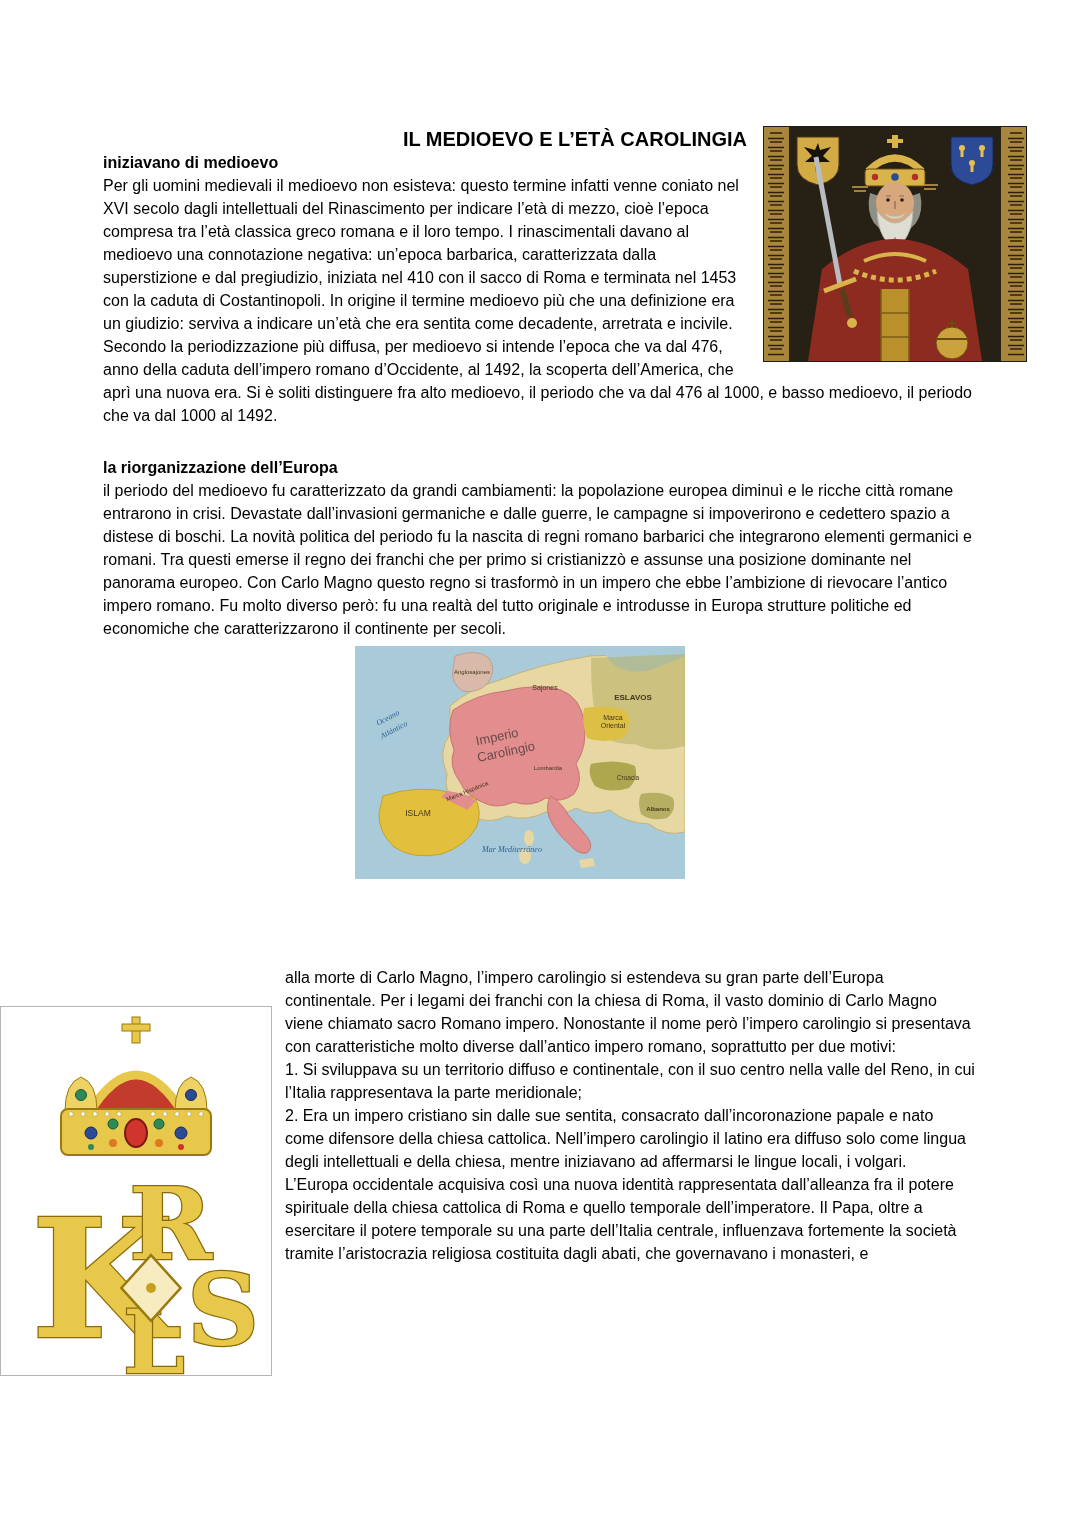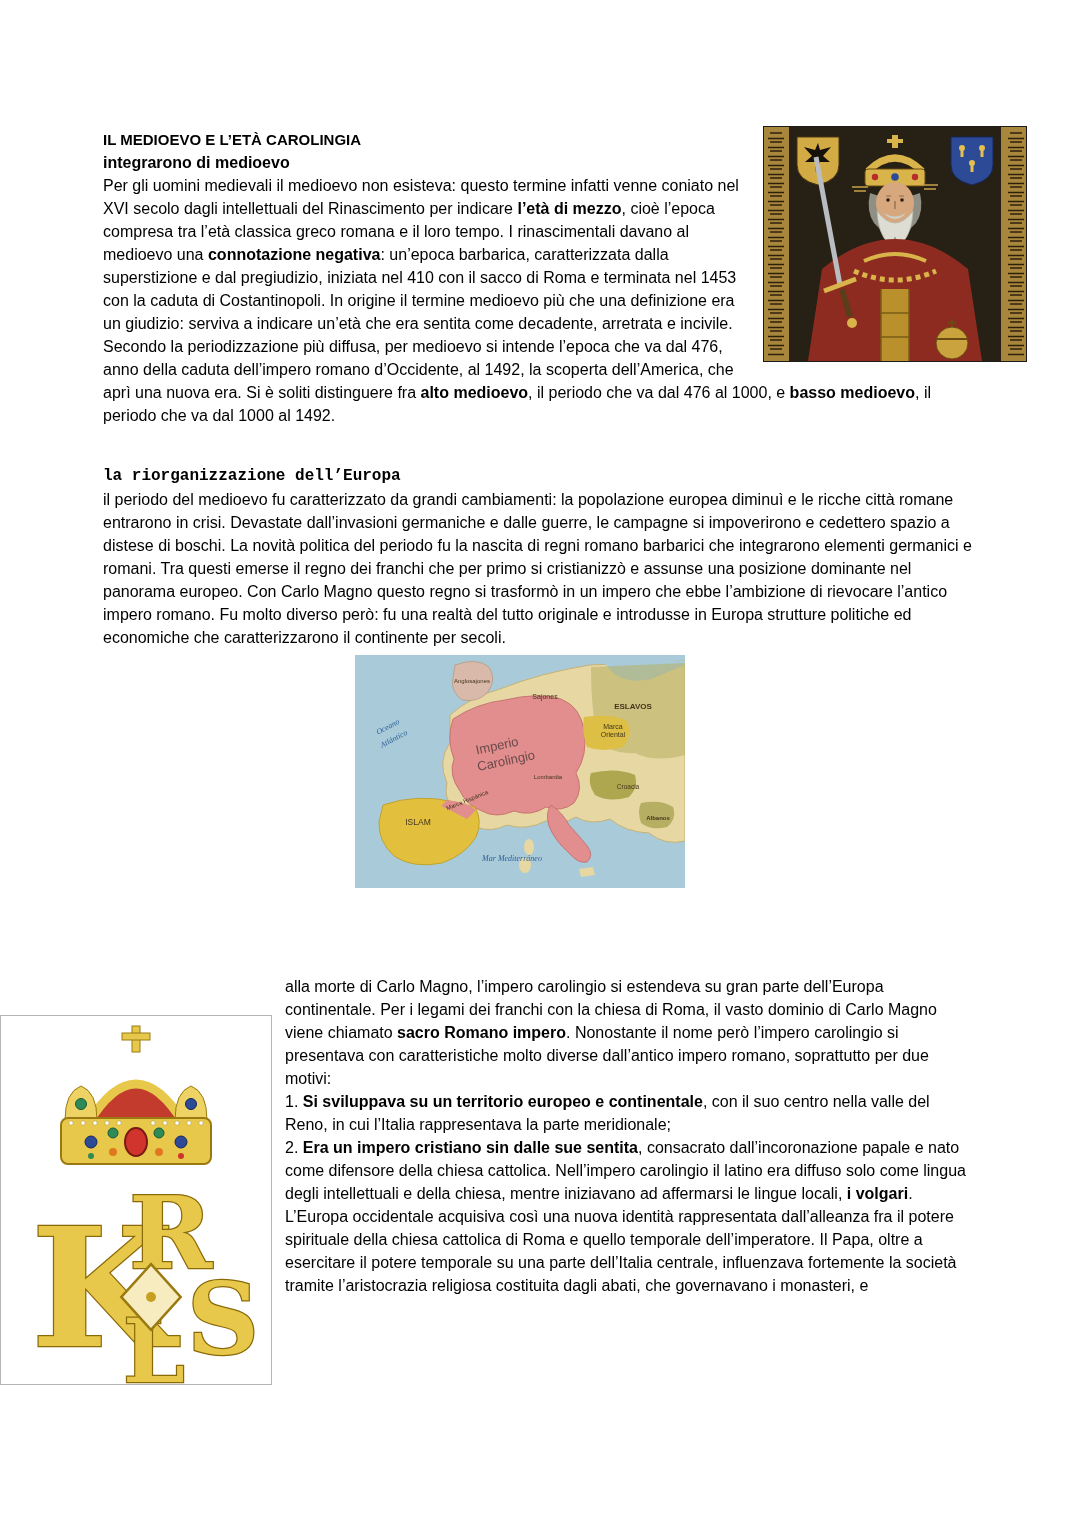--- a/index.html
+++ b/index.html
@@ -4,25 +4,25 @@
 <style>
   * { margin:0; padding:0; box-sizing:border-box; }
   html,body { background:#ffffff; }
   body {
     width:1080px; height:1527px;
     font-family:"Liberation Sans", sans-serif;
     color:#000;
   }
   .page { position:relative; width:1080px; height:1527px; background:#fff; overflow:hidden; }
   .content { padding:128px 105px 0 103px; font-size:16px; line-height:23px; }
-  h1 { font-size:15px; line-height:23px; font-weight:bold; }
+  h1 { font-size:20px; line-height:23px; font-weight:bold;text-align:right; }
   h2 { font-size:16px; line-height:23px; font-weight:bold; }
   p.body-text { white-space:pre-wrap; }
-  .b { font-weight:bold; }
-  h2.gap-before { margin-top:38px;font-family:Liberation Mono, monospace; }
+  .b { font-weight:normal; }
+  h2.gap-before { margin-top:29px; }
   figure { margin:0; }
   .charlemagne-figure {
     float:right; width:264px; height:236px;
     margin:-2px -52px 14px 16px;
     border:1px solid #1c1c1c; background:#262015;
   }
   .map-figure { width:330px; height:296px; margin:6px 0 0 252px; }
   .section3 { display:flex; margin-left:-103px; margin-top:24px; }
   .crown-col { flex:0 0 285px; width:285px; }
   .crown-figure { margin-top:40px; width:272px; height:370px; border:1px solid #b5b5b5; background:#fff; }
@@ -96,21 +96,21 @@
         </g>
         <g>
           <circle cx="188" cy="216" r="16" fill="#caa23e" stroke="#6a4c12"></circle>
           <path d="M172 212 h32 M188 200 v-8 M184 196 h8" stroke="#6a4c12" stroke-width="2" fill="none"></path>
         </g>
         <path d="M88 60 h16 M90 64 h12 M158 58 h16 M160 62 h12" stroke="#c9a14b" stroke-width="1.4"></path>
       </svg>
     </figure>
 
     <h1>IL MEDIOEVO E L’ETÀ CAROLINGIA</h1>
-    <h2>integrarono di medioevo</h2>
+    <h2>iniziavano di medioevo</h2>
     <p class="body-text"><span>Per gli uomini medievali il medioevo non esisteva: questo termine infatti venne coniato nel XVI secolo dagli intellettuali del Rinascimento per indicare </span><span class="b">l’età di mezzo</span><span>, cioè l’epoca compresa tra l’età classica greco romana e il loro tempo. I rinascimentali davano al medioevo una </span><span class="b">connotazione negativa</span><span>: un’epoca barbarica, caratterizzata dalla superstizione e dal pregiudizio, iniziata nel 410 con il sacco di Roma e terminata nel 1453 con la caduta di Costantinopoli. In origine il termine medioevo più che una definizione era un giudizio: serviva a indicare un’età che era sentita come decadente, arretrata e incivile. Secondo la periodizzazione più diffusa, per medioevo si intende l’epoca che va dal 476, anno della caduta dell’impero romano d’Occidente, al 1492, la scoperta dell’America, che aprì una nuova era. Si è soliti distinguere fra </span><span class="b">alto medioevo</span><span>, il periodo che va dal 476 al 1000, e </span><span class="b">basso medioevo</span><span>, il periodo che va dal 1000 al 1492.</span></p>
 
     <h2 class="gap-before">la riorganizzazione dell’Europa</h2>
     <p class="body-text"><span>il periodo del medioevo fu caratterizzato da grandi cambiamenti: la popolazione europea diminuì e le ricche città romane entrarono in crisi. Devastate dall’invasioni germaniche e dalle guerre, le campagne si impoverirono e cedettero spazio a distese di boschi. La novità politica del periodo fu la nascita di regni romano barbarici che integrarono elementi germanici e romani. Tra questi emerse il regno dei franchi che per primo si cristianizzò e assunse una posizione dominante nel panorama europeo. Con Carlo Magno questo regno si trasformò in un impero che ebbe l’ambizione di rievocare l’antico impero romano. Fu molto diverso però: fu una realtà del tutto originale e introdusse in Europa strutture politiche ed economiche che caratterizzarono il continente per secoli.</span></p>
 
     <figure class="map-figure">
       <svg width="330" height="233" viewBox="0 0 330 233">
         <rect width="330" height="233" fill="#a9cbd9"></rect>
         <path d="M95 60 Q115 42 145 34 Q185 18 235 10 L330 6 L330 186 Q310 191 294 178 Q270 177 255 164 Q236 171 221 162 Q206 171 191 166 Q171 176 152 170 Q136 178 121 172 Q106 168 100 152 Q88 146 92 128 Q82 106 95 88 Z" fill="#e7d7a2" stroke="#c4b277" stroke-width="1"></path>
         <path d="M248 6 L330 6 L330 10 L296 24 Q270 30 256 16 Z" fill="#a9cbd9"></path>
@@ -195,20 +195,20 @@
               <text x="186" y="338" font-size="100">S</text>
               <text x="122" y="366" font-size="88">L</text>
               <polygon points="150,250 178,281 150,312 122,281" fill="#f7ecc0" stroke="#9a7a10" stroke-width="5"></polygon>
               <circle cx="150" cy="281" r="5" fill="#c8a020" stroke="none"></circle>
             </g>
           </svg>
         </figure>
       </div>
       <div class="text-col">
         <p class="body-text"><span>alla morte di Carlo Magno, l’impero carolingio si estendeva su gran parte dell’Europa continentale. Per i legami dei franchi con la chiesa di Roma, il vasto dominio di Carlo Magno viene chiamato </span><span class="b">sacro Romano impero</span><span>. Nonostante il nome però l’impero carolingio si presentava con caratteristiche molto diverse dall’antico impero romano, soprattutto per due motivi:
-1. </span><span class="b">Si sviluppava su un territorio europeo e continentale</span><span>, con il suo centro nella valle del Reno, in cui l’Italia rappresentava la parte meridionale;
+1. </span><span class="b">Si sviluppava su un territorio diffuso e continentale</span><span>, con il suo centro nella valle del Reno, in cui l’Italia rappresentava la parte meridionale;
 2. </span><span class="b">Era un impero cristiano sin dalle sue sentita</span><span>, consacrato dall’incoronazione papale e nato come difensore della chiesa cattolica. Nell’impero carolingio il latino era diffuso solo come lingua degli intellettuali e della chiesa, mentre iniziavano ad affermarsi le lingue locali, </span><span class="b">i volgari</span><span>.
 L’Europa occidentale acquisiva così una nuova identità rappresentata dall’alleanza fra il potere spirituale della chiesa cattolica di Roma e quello temporale dell’imperatore. Il Papa, oltre a esercitare il potere temporale su una parte dell’Italia centrale, influenzava fortemente la società tramite l’aristocrazia religiosa costituita dagli abati, che governavano i monasteri, e</span></p>
       </div>
     </div>
 
   </div>
 </div>
 
 </body></html>

